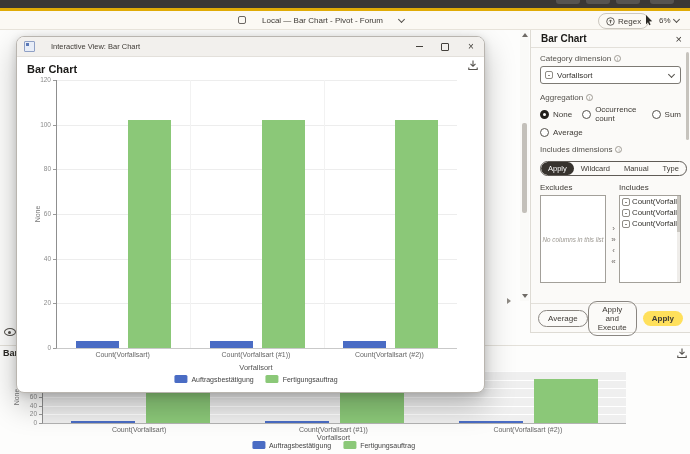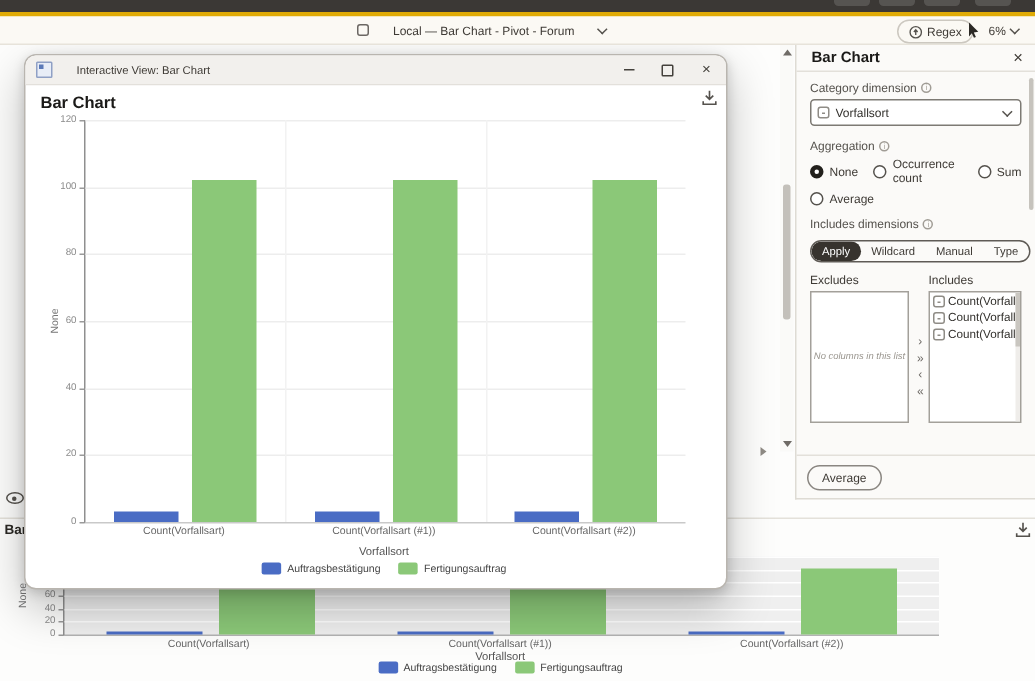--- a/index.html
+++ b/index.html
@@ -345,17 +345,21 @@
             <div class="inner-scroll">
                 <span class="inner-thumb"></span>
               </div>
           </div>
         </div>
       </div>
     </div>
 
     <div class="panel-footer">
       <button class="pill-btn">Average</button>
+      <div class="footer-right">
+        <button class="pill-btn">Apply and Execute</button>
+        <button class="pill-btn apply-btn">Apply</button>
+      </div>
     </div>
     <div class="panel-scroll"></div>
   </div>
 
 </div>
 
 </body></html>

